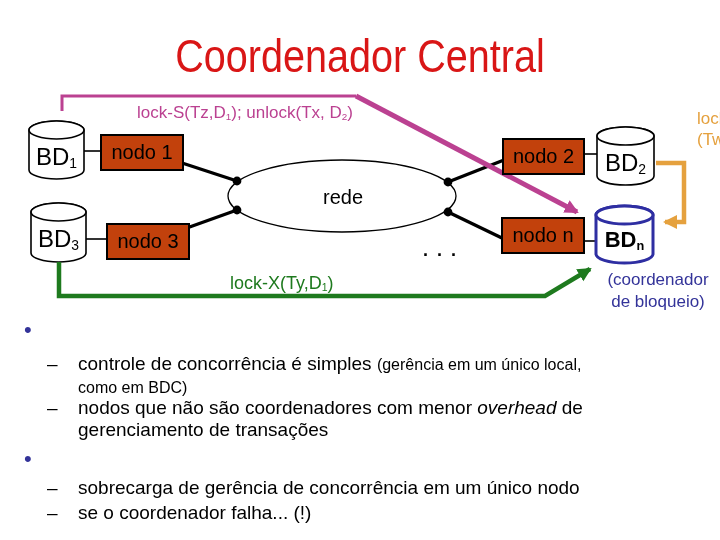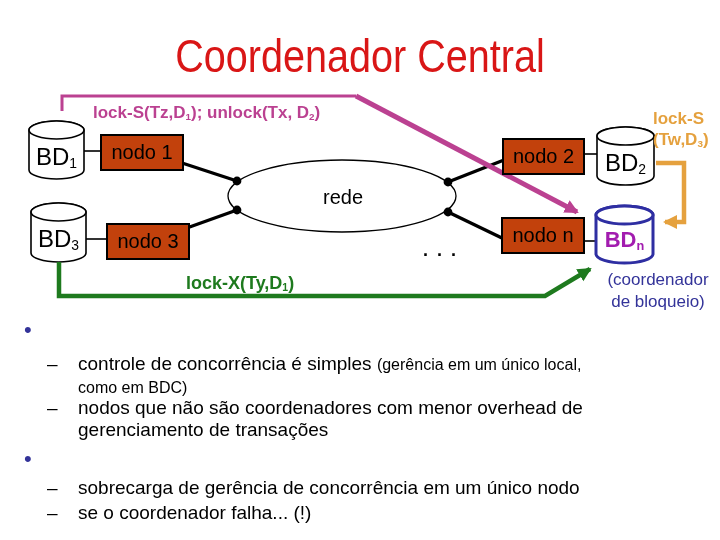--- a/index.html
+++ b/index.html
@@ -1,39 +1,39 @@
 <!DOCTYPE html>
 <html><head>
 <meta charset="utf-8">
 <style>
   html,body{margin:0;padding:0;background:#888;}
   .slide{position:relative;width:720px;height:540px;background:#ffffff;overflow:hidden;
          font-family:"Liberation Sans","DejaVu Sans",sans-serif;color:#000;}
   .title{position:absolute;top:33px;left:50%;transform:translateX(-50%) scaleX(.86);
          font-size:46px;line-height:1;color:#D91616;white-space:nowrap;}
   svg.diagram{position:absolute;left:0;top:0;}
-  .lbl{position:absolute;white-space:nowrap;font-weight:bold;line-height:1.1;}
+  .lbl{position:absolute;white-space:nowrap;font-weight:normal;line-height:1.1;margin-left:44px;}
   .magenta{color:#BB4191;font-size:17px;}
   .orange{color:#E5A13E;font-size:17px;line-height:21px;}
   .greenlbl{color:#1E7A1E;font-size:18px;}
   .rede{position:absolute;font-size:20px;color:#000;white-space:nowrap;}
   .dots{position:absolute;font-size:18px;font-weight:bold;letter-spacing:2px;color:#000;}
   .coord-note{position:absolute;left:596px;top:269px;width:124px;text-align:center;
               color:#333399;font-size:17px;line-height:22px;}
   .node-box{position:absolute;border:2px solid #000;background:#c2410c;display:flex;
             align-items:center;justify-content:center;font-size:20px;}
   .db-label{position:absolute;text-align:center;font-size:24px;line-height:1;}
-  .db-label.bdn{color:#a21caf;font-weight:bold;font-size:22px;}
+  .db-label.bdn{color:#000000;font-weight:bold;font-size:22px;}
   sub{font-size:.58em;vertical-align:baseline;position:relative;top:.22em;}
   .bullet-dot{position:absolute;color:#333399;font-size:22px;line-height:1;}
   .section-head{position:absolute;color:#333399;font-size:21px;line-height:1;white-space:nowrap;}
   .dash{position:absolute;font-size:19px;line-height:21.5px;color:#000;}
   .sub-text{position:absolute;font-size:19px;line-height:21.5px;color:#000;white-space:nowrap;}
   .small{font-size:16px;}
-  .it{}
+  .it{font-style:italic;}
 </style>
 </head>
 <body>
 
 <div class="slide">
 
   <div class="title">Coordenador Central</div>
 
   <svg class="diagram" width="720" height="540" viewBox="0 0 720 540">
     <defs>

